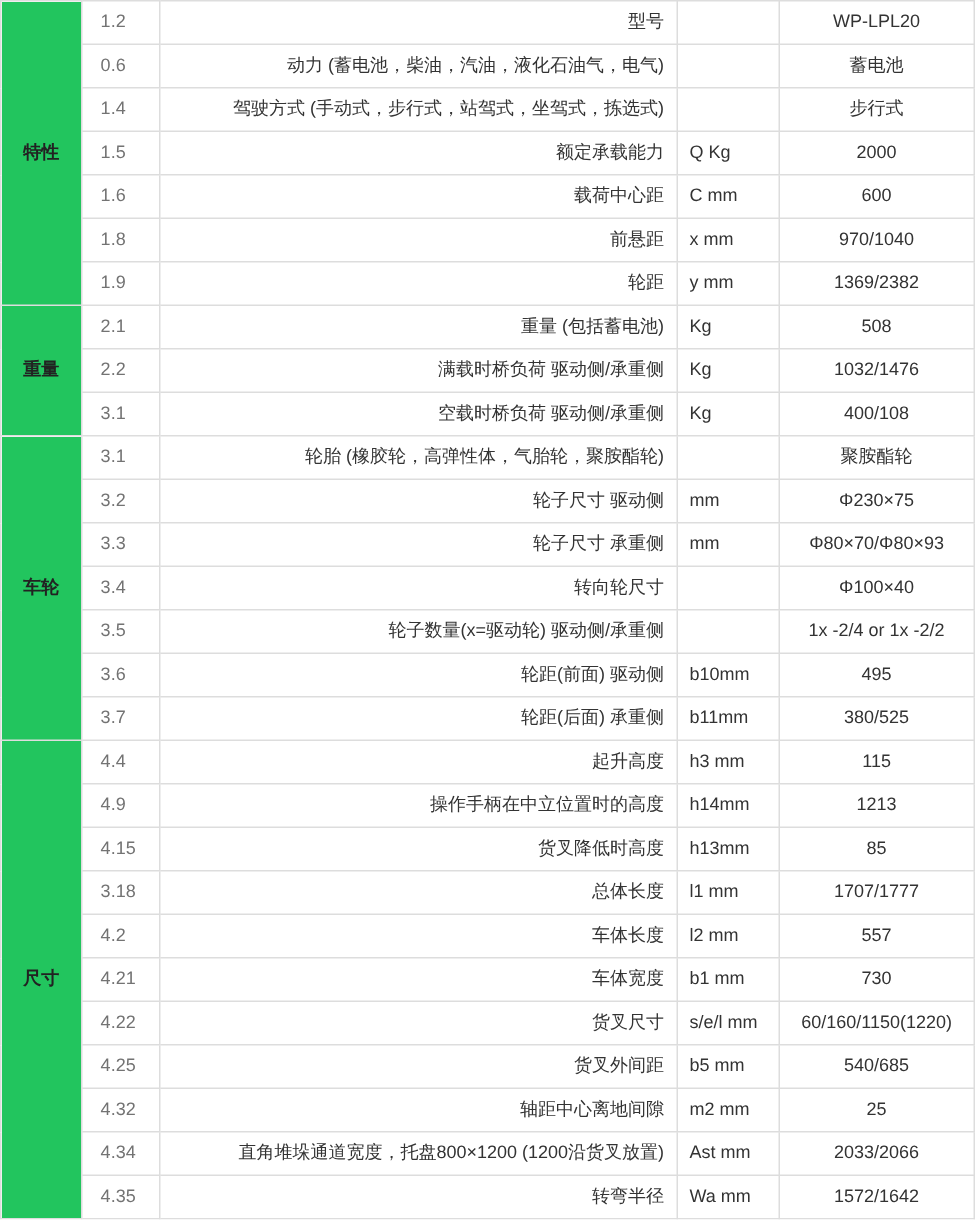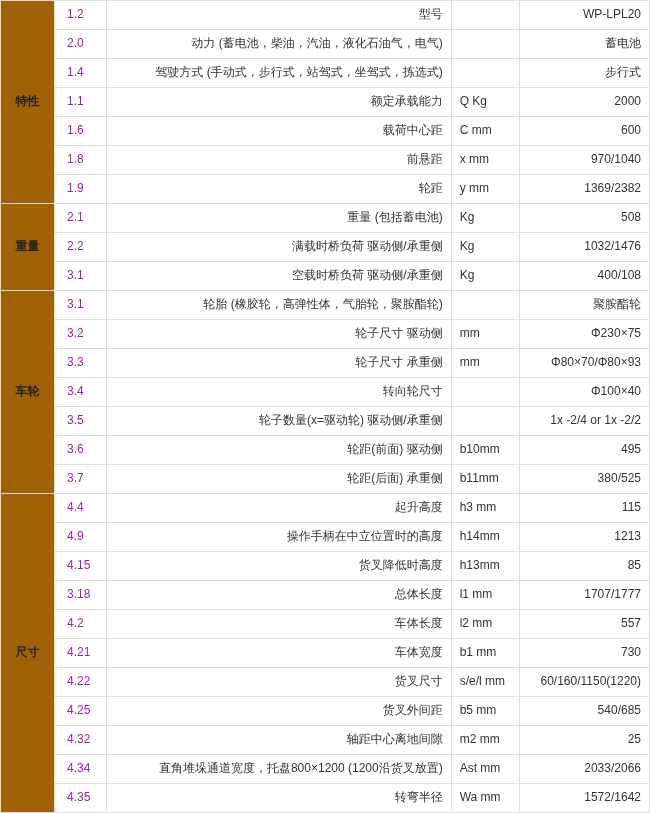--- a/index.html
+++ b/index.html
@@ -31,40 +31,40 @@
     white-space: nowrap;
   }
   
   .col-group  { width: 54px; }
   .col-num    { width: 52px; }
   .col-desc   { width: 344px; }
   .col-unit   { width: 68px; }
   .col-value  { width: 130px; }
 
   td.group-cell {
-    background: #a16207;
+    background: #22c55e;
     font-weight: bold;
     text-align: center;
     color: #222222;
     font-size: 12px;
   }
   td.num-cell {
     text-align: left;
     padding-left: 12px;
-    color: #a21caf;
+    color: #737373;
   }
   td.desc-cell {
     text-align: right;
     padding-left: 12px;
   }
   td.unit-cell {
     text-align: left;
   }
   td.value-cell {
-    text-align: right;
+    text-align: center;
   }
 </style>
 </head>
 <body>
 
 <table class="spec-table">
   <colgroup>
     <col class="col-group">
     <col class="col-num">
     <col class="col-desc">
@@ -73,33 +73,33 @@
   </colgroup>
   <tbody>
       <tr>
         <td class="group-cell" rowspan="7">特性</td>
         <td class="num-cell">1.2</td>
         <td class="desc-cell">型号</td>
         <td class="unit-cell"></td>
         <td class="value-cell">WP-LPL20</td>
       </tr>
       <tr>
-        <td class="num-cell">2.0</td>
+        <td class="num-cell">0.6</td>
         <td class="desc-cell">动力 (蓄电池，柴油，汽油，液化石油气，电气)</td>
         <td class="unit-cell"></td>
         <td class="value-cell">蓄电池</td>
       </tr>
       <tr>
         <td class="num-cell">1.4</td>
         <td class="desc-cell">驾驶方式 (手动式，步行式，站驾式，坐驾式，拣选式)</td>
         <td class="unit-cell"></td>
         <td class="value-cell">步行式</td>
       </tr>
       <tr>
-        <td class="num-cell">1.1</td>
+        <td class="num-cell">1.5</td>
         <td class="desc-cell">额定承载能力</td>
         <td class="unit-cell">Q Kg</td>
         <td class="value-cell">2000</td>
       </tr>
       <tr>
         <td class="num-cell">1.6</td>
         <td class="desc-cell">载荷中心距</td>
         <td class="unit-cell">C mm</td>
         <td class="value-cell">600</td>
       </tr>

